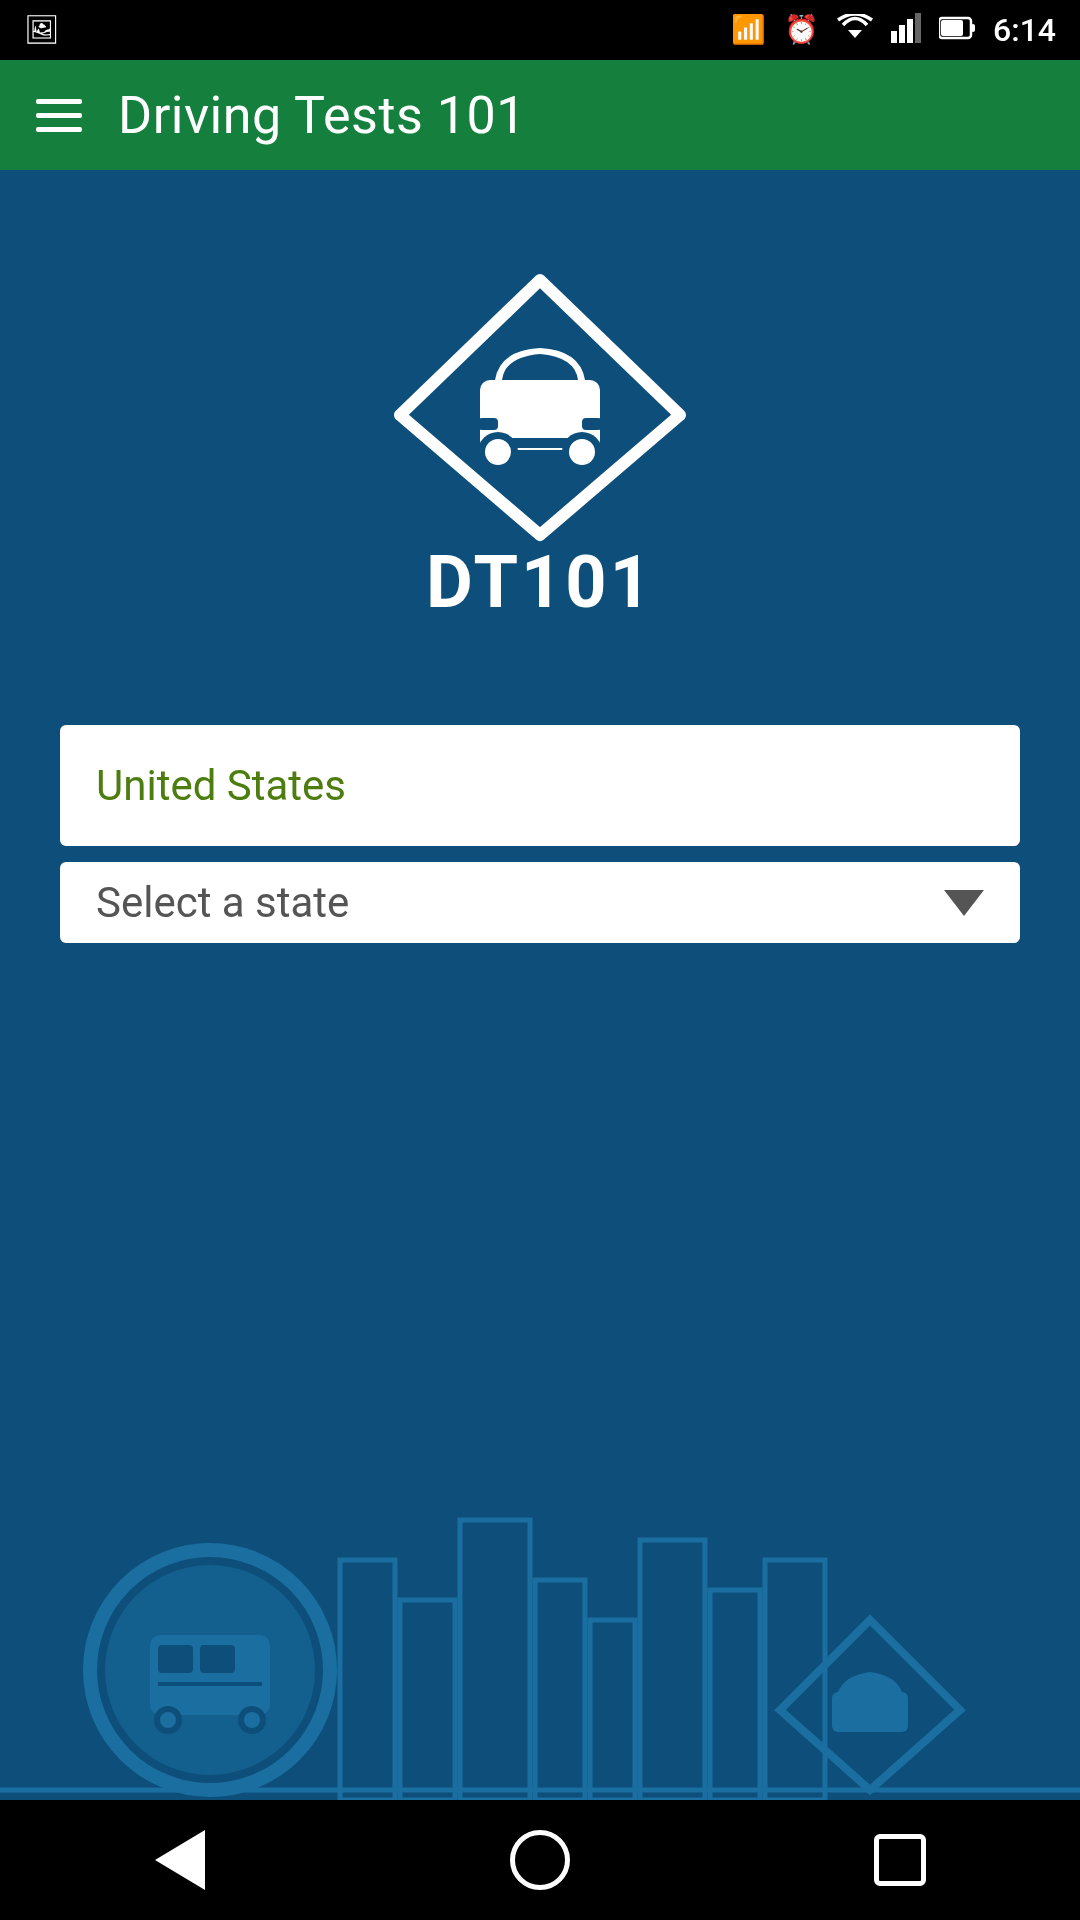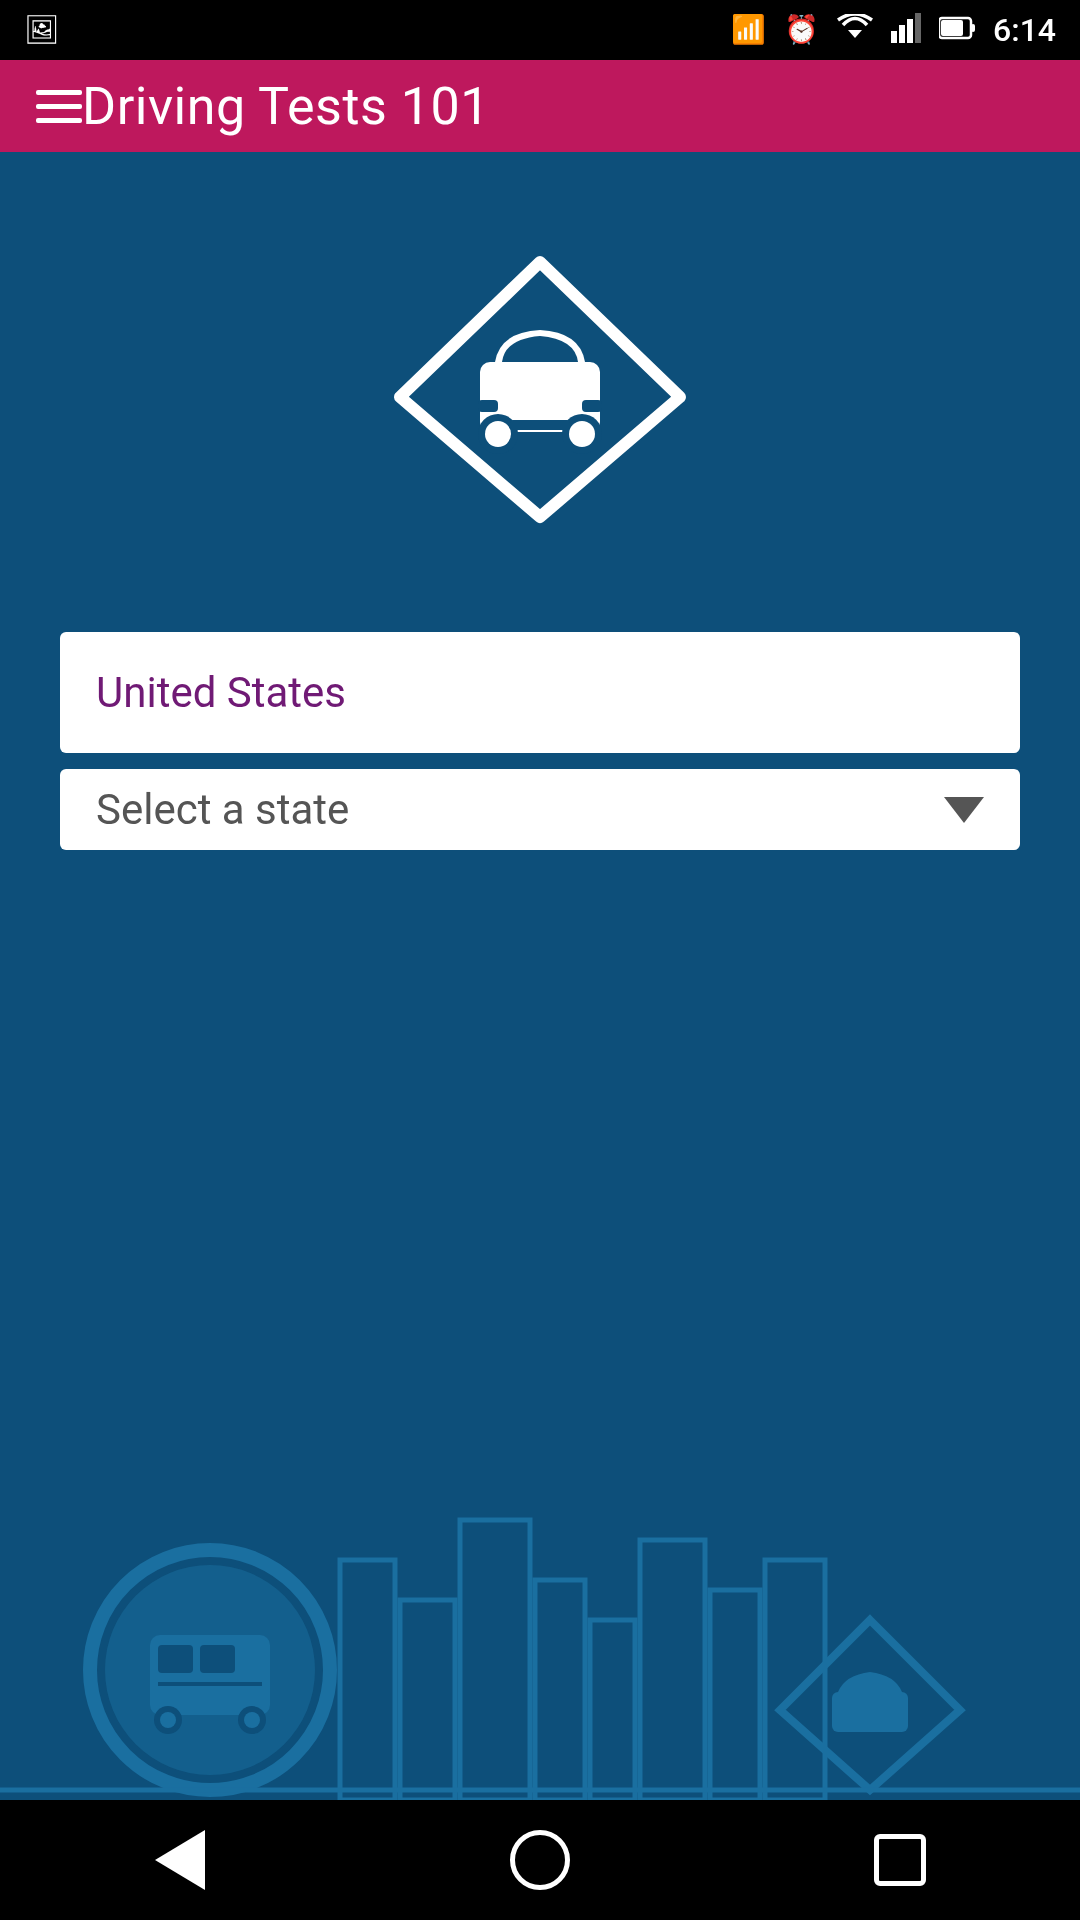--- a/index.html
+++ b/index.html
@@ -38,25 +38,26 @@
     }
 
     .status-time {
       color: white;
       font-size: 32px;
       font-weight: 500;
     }
 
     
     .app-bar {
-      background: #be185d;
-      height: 92px;
+      background: #15803d;
+      height: 110px;
       display: flex;
       align-items: center;
       padding: 0 36px;
+      gap: 36px;
       flex-shrink: 0;
     }
 
     .hamburger-icon {
       display: flex;
       flex-direction: column;
       gap: 9px;
       cursor: pointer;
     }
 
@@ -120,21 +121,21 @@
     }
 
     .country-display {
       background: white;
       border-radius: 6px;
       padding: 36px 36px;
       width: 100%;
     }
 
     .country-display-text {
-      color: #701a75;
+      color: #4d7c0f;
       font-size: 42px;
       font-weight: 400;
     }
 
     .state-select-wrapper {
       background: white;
       border-radius: 6px;
       padding: 16px 36px;
       width: 100%;
       display: flex;
@@ -273,20 +274,21 @@
         <circle cx="118" cy="192" r="13" fill="white"></circle>
         <circle cx="202" cy="192" r="20" fill="#0d4f7a"></circle>
         <circle cx="202" cy="192" r="13" fill="white"></circle>
 
         <rect x="98" y="158" width="20" height="12" rx="4" fill="#0d4f7a"></rect>
         <rect x="202" y="158" width="20" height="12" rx="4" fill="#0d4f7a"></rect>
 
         <rect x="130" y="178" width="60" height="10" rx="3" fill="#0d4f7a"></rect>
       </svg>
     </div>
+    <span class="logo-text">DT101</span>
   </div>
 
   <div class="selector-container">
 
     <div class="country-display">
       <span class="country-display-text">United States</span>
     </div>
 
     <div class="state-select-wrapper">
       <span class="state-select-text">Select a state</span>

